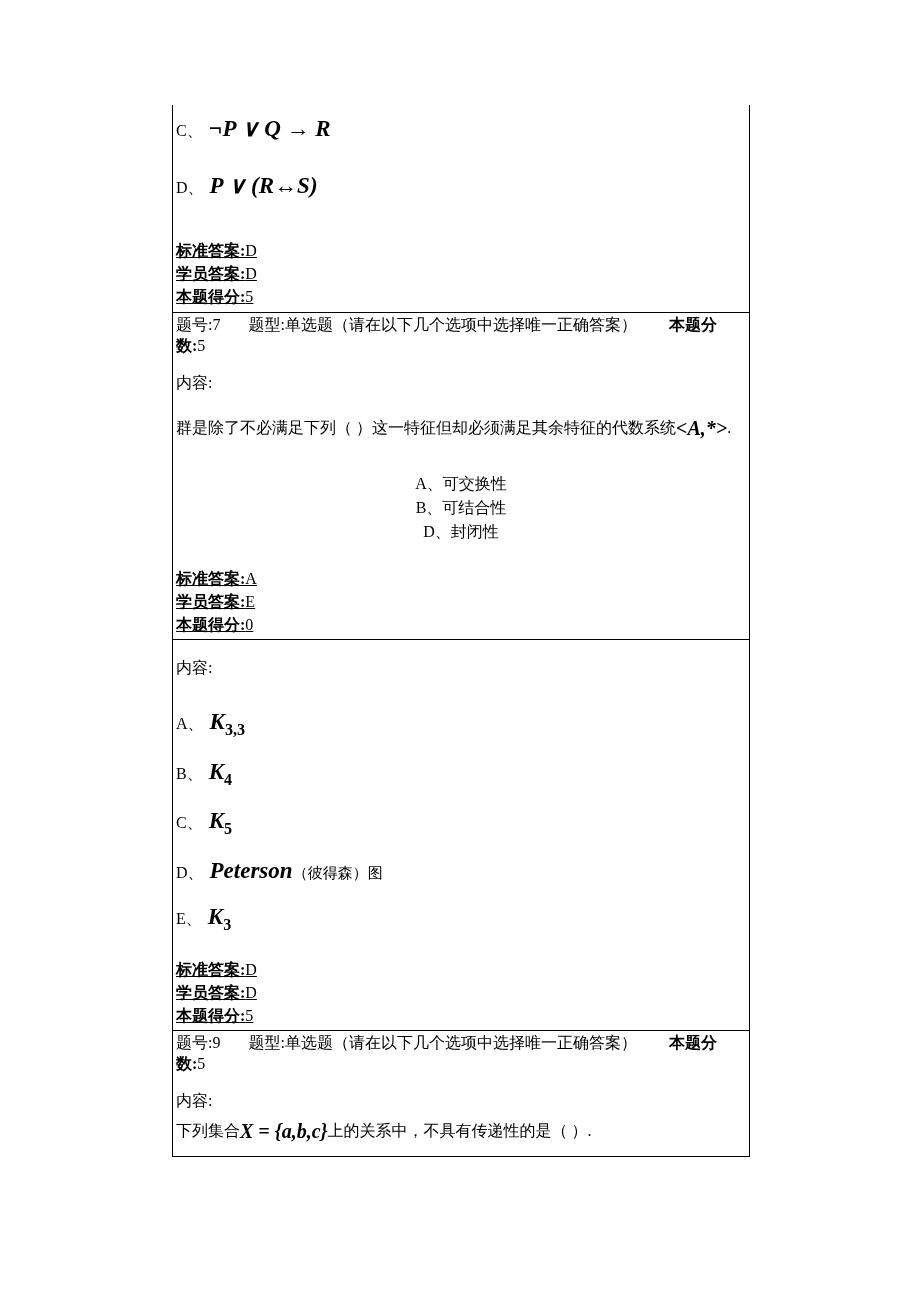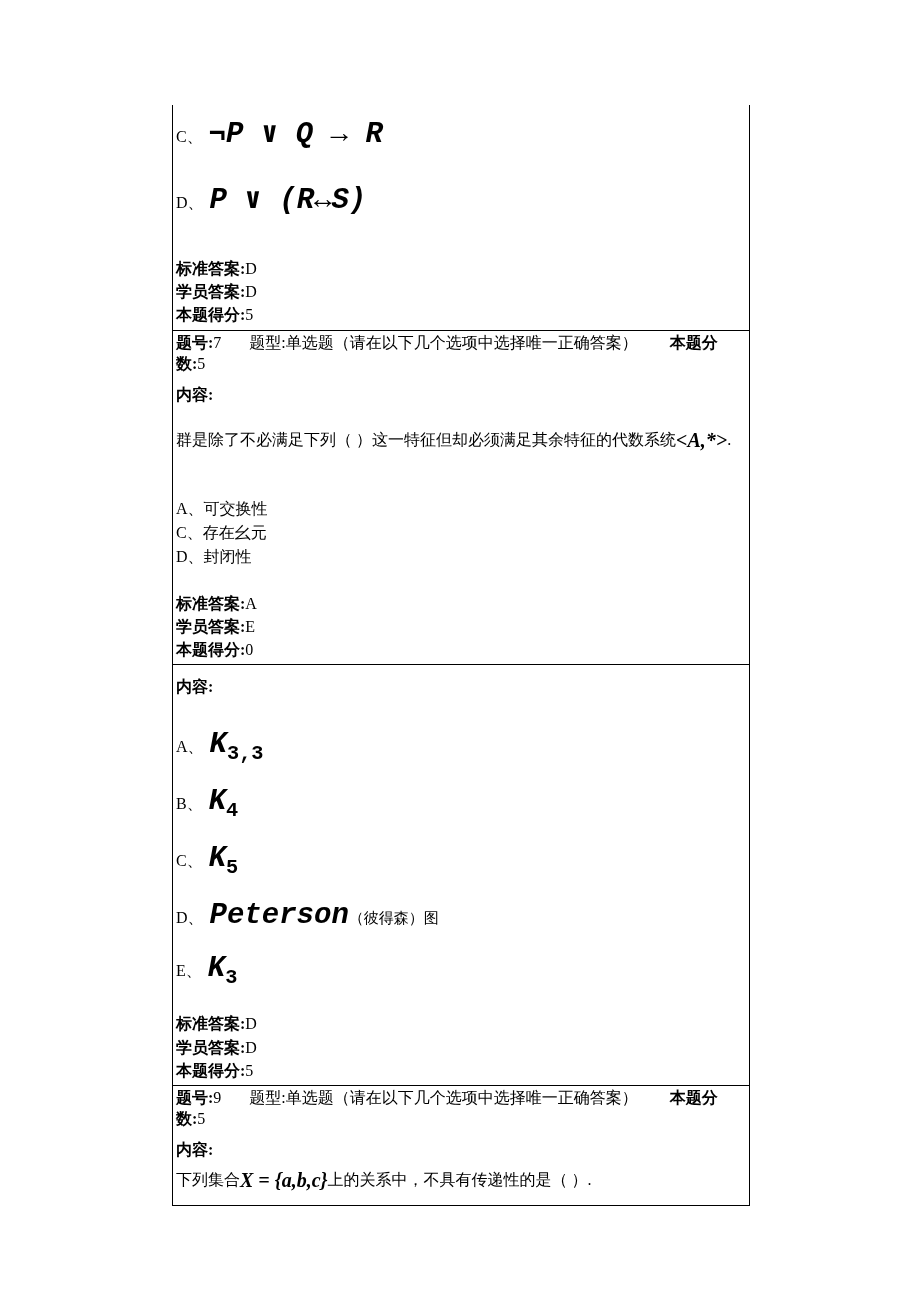--- a/index.html
+++ b/index.html
@@ -31,37 +31,38 @@
     .opt-line {
       display: flex;
       align-items: baseline;
       margin: 8px 0 30px 0;
     }
     .opt-line .letter {
       font-size: 16px;
       margin-right: 6px;
     }
     .math {
-      font-family: Liberation Mono, monospace;
+      font-family: Liberation Serif, serif;
       font-style: italic;
       font-weight: bold;
-      font-size: 29px;
+      font-size: 23px;
     }
     .upright { font-style: normal; }
     .answers {
       line-height: 1.45;
+      text-decoration: underline;
     }
     .bold { font-weight: bold; }
     .header-line {
       padding: 0;
     }
-    .qnum { font-weight: bold; }
+    .qnum { font-weight: normal; }
     .qtype-label { font-weight: normal; }
     .score-right { font-weight: bold; }
-    .content-label { font-weight: bold; display: block; margin-top: 10px; }
+    .content-label { font-weight: normal; display: block; margin-top: 16px; }
     .stem { margin: 3px 0 6px 0; line-height: 1.6; }
     .opts { margin: 14px 0 10px 0; }
     .opts .txt-opt { margin: 3px 0; }
     .spacer-sm { height: 10px; }
     .inline-math {
       font-family: "Times New Roman", serif;
       font-style: italic;
       font-weight: bold;
       font-size: 20px;
       vertical-align: -2px;
@@ -98,23 +99,23 @@
     <div class="row-inner">
       <div class="header-line">
         <span class="qnum">题号:</span><span>7</span><span class="gap"></span>
         <span class="qtype-label">题型:</span><span>单选题（请在以下几个选项中选择唯一正确答案）</span><span class="gap-lg"></span>
         <span class="score-right">本题分数:</span><span>5</span>
       </div>
       <span class="content-label">内容:</span>
       <div class="stem" style="margin-top:18px;">
         <span>群是除了不必满足下列（ ）这一特征但却必须满足其余特征的代数系统</span><span class="inline-math">&lt;<span>A</span>,*&gt;</span><span>.</span>
       </div>
-      <div class="opts" style="margin-top:43px;">
+      <div class="opts" style="margin-top:30px;text-align:center;">
         <div class="txt-opt"><span>A、</span><span>可交换性</span></div>
-        <div class="txt-opt"><span>C、</span><span>存在幺元</span></div>
+        <div class="txt-opt"><span>B、</span><span>可结合性</span></div>
         <div class="txt-opt"><span>D、</span><span>封闭性</span></div>
       </div>
       <div class="answers" style="margin-top:24px;">
         <div><span class="bold">标准答案:</span><span>A</span></div>
         <div><span class="bold">学员答案:</span><span>E</span></div>
         <div><span class="bold">本题得分:</span><span>0</span></div>
       </div>
     </div>
   </div>
 

